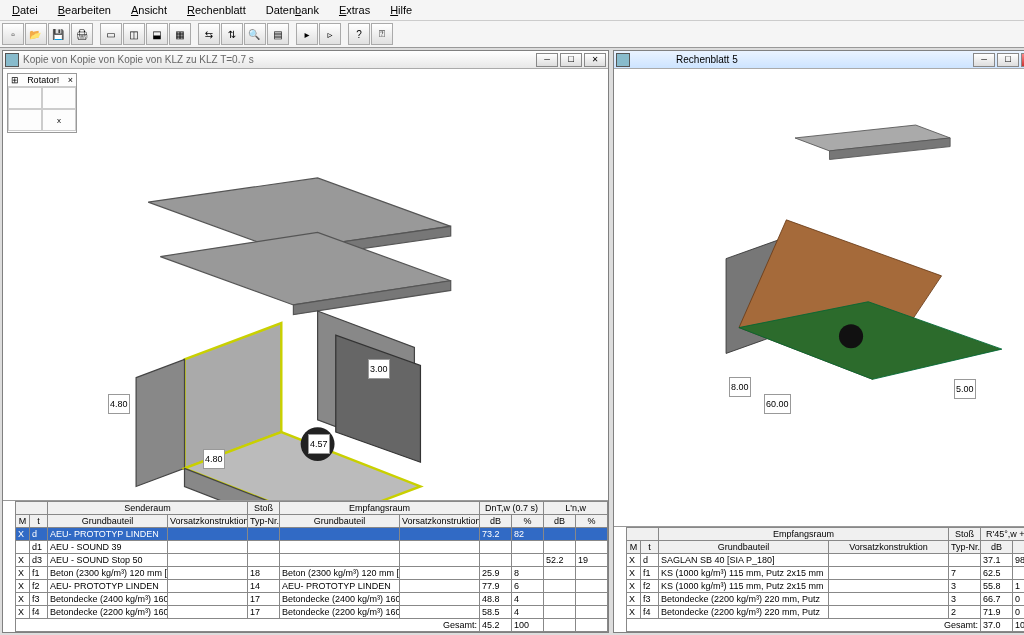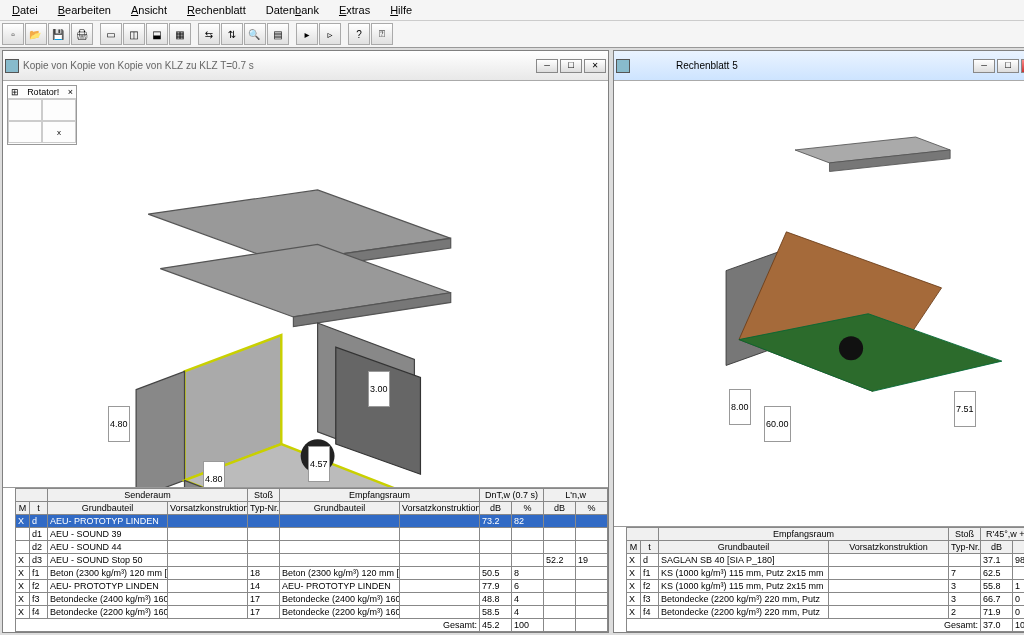--- a/index.html
+++ b/index.html
@@ -50,21 +50,21 @@
 }
 .mdi-window {
   flex: 1;
   margin: 2px;
   border: 1px solid #808080;
   background: #fff;
   display: flex;
   flex-direction: column;
 }
 .mdi-titlebar {
-  height: 30px;
+  height: 18px;
   background: linear-gradient(#fff,#e8e8e8);
   border-bottom: 1px solid #aaa;
   display: flex;
   align-items: center;
   padding: 0 2px;
   font-size: 10px;
 }
 .mdi-titlebar.active { background: linear-gradient(#eaf3ff,#cde4ff); gap: 42px; }
 .mdi-icon {
   width: 14px; height: 14px;
@@ -115,21 +115,21 @@
 }
 .rotator-grid div { border: 0.5px solid #ccc; display:flex;align-items:center;justify-content:center;font-size:8px;}
 .drawing {
   position: absolute;
   inset: 0;
 }
 .dim-label {
   position:absolute;
   font-size:9px;
   background:#fff;
-  padding:12px 1px;
+  padding:4px 1px;
   border:0.5px solid #999;
 }
 .data-table-wrap {
   border-top: 1px solid #999;
   overflow-x: auto;
   padding-left: 12px;
 }
 table.data {
   border-collapse: collapse;
   width: 100%;
@@ -302,54 +302,41 @@
                 <td></td>
                 <td></td>
                 <td></td>
                 <td></td>
                 <td></td>
                 <td></td>
                 <td></td>
                 <td></td>
               </tr>
               <tr>
-                <td></td>
-                <td>d2</td>
-                <td>AEU -  SOUND 44</td>
-                <td></td>
-                <td></td>
-                <td></td>
-                <td></td>
-                <td></td>
-                <td></td>
-                <td></td>
-                <td></td>
-              </tr>
-              <tr>
                 <td>X</td>
                 <td>d3</td>
                 <td>AEU -  SOUND Stop 50</td>
                 <td></td>
                 <td></td>
                 <td></td>
                 <td></td>
                 <td></td>
                 <td></td>
                 <td>52.2</td>
                 <td>19</td>
               </tr>
               <tr>
                 <td>X</td>
                 <td>f1</td>
                 <td>Beton (2300 kg/m³) 120 mm [BAST]</td>
                 <td></td>
                 <td>18</td>
                 <td>Beton (2300 kg/m³) 120 mm [BAST]</td>
                 <td></td>
-                <td>50.5</td>
+                <td>25.9</td>
                 <td>8</td>
                 <td></td>
                 <td></td>
               </tr>
               <tr>
                 <td>X</td>
                 <td>f2</td>
                 <td>AEU- PROTOTYP LINDEN</td>
                 <td></td>
                 <td>14</td>
@@ -419,21 +406,21 @@
 
           <polygon points="130,220 200,195 200,305 130,330" fill="#777" stroke="#333"></polygon>
 
           <polygon points="200,175 380,240 300,360 145,300" fill="#a56a3a" stroke="#6b3d18"></polygon>
 
           <polygon points="145,300 300,360 450,325 295,270" fill="#2c6b2c" stroke="#063"></polygon>
           <circle cx="275" cy="310" r="14" fill="#111"></circle>
         </svg>
         <div class="dim-label" style="left:115px;top:308px">8.00</div>
         <div class="dim-label" style="left:150px;top:325px">60.00</div>
-        <div class="dim-label" style="left:340px;top:310px">7.51</div>
+        <div class="dim-label" style="left:340px;top:310px">5.00</div>
 
       </div>
       <div class="data-table-wrap">
         <table class="data" id="tblRight">
           <colgroup>
             <col class="narrow">
               <col class="tiny">
               <col style="width:170px">
               <col class="med">
             <col class="small">

